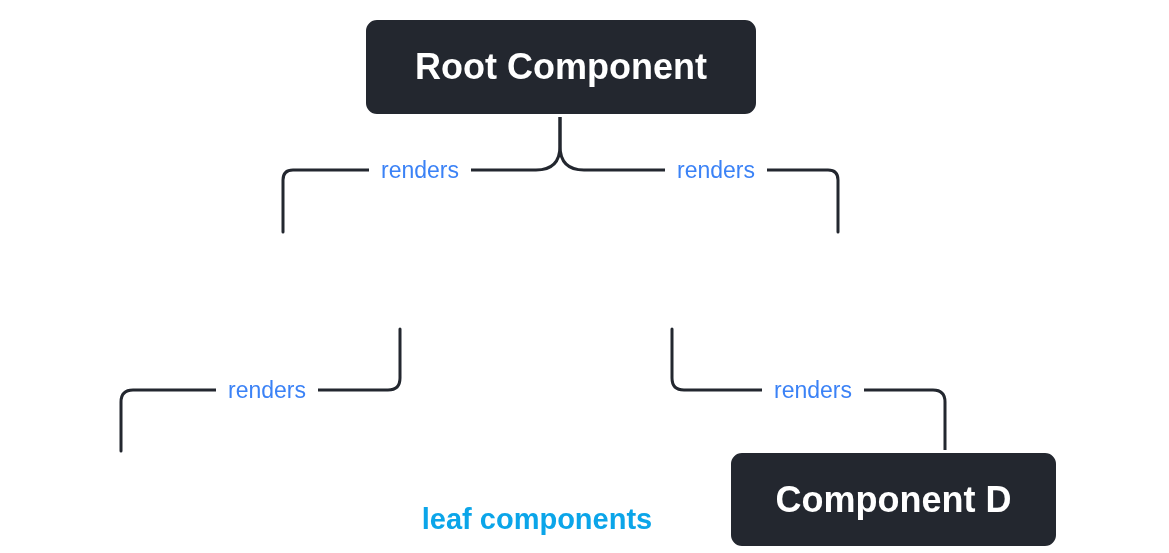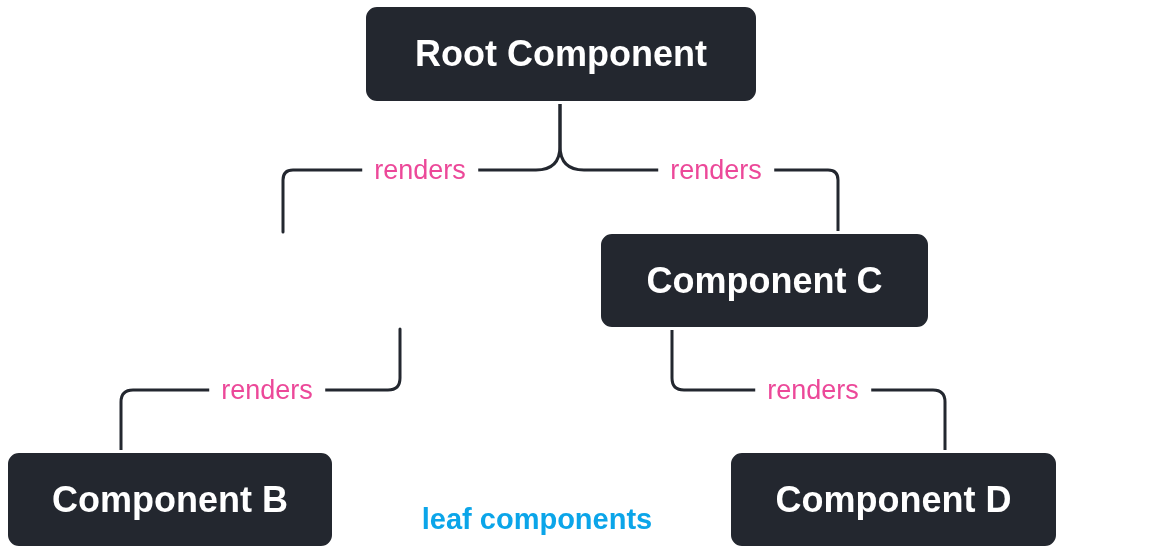--- a/index.html
+++ b/index.html
@@ -29,31 +29,31 @@
     justify-content: center;
     background: #23272f;
     border: 3px solid #ffffff;
     border-radius: 14px;
     color: #ffffff;
     font-size: 36px;
     font-weight: 600;
     box-sizing: border-box;
     white-space: nowrap;
   }
-  .node-root { left: 363px; top: 4px;   width: 396px; height: 100px; }
+  .node-root { left: 363px; top: 17px;   width: 396px; height: 100px; }
   .node-a    { left: 170px; top: 231px; width: 331px; height: 99px; }
   .node-c    { left: 598px; top: 231px; width: 333px; height: 99px; }
   .node-b    { left: 5px;   top: 450px; width: 330px; height: 99px; }
   .node-d    { left: 728px; top: 450px; width: 331px; height: 99px; }
   .edge-label {
     position: absolute;
     transform: translate(-50%, -50%);
     background: #ffffff;
-    color: #ec4899;
-    font-size: 27px;
+    color: #3b82f6;
+    font-size: 23px;
     font-weight: 500;
     padding: 2px 12px;
     white-space: nowrap;
   }
   .el-1 { left: 420px; top: 170px; }
   .el-2 { left: 716px; top: 170px; }
   .el-3 { left: 267px; top: 390px; }
   .el-4 { left: 813px; top: 390px; }
   .annotation {
     position: absolute;
@@ -72,26 +72,20 @@
   <svg class="edges" viewBox="0 0 1169 553" xmlns="http://www.w3.org/2000/svg">
     <path d="M 560 104 L 560 146 Q 560 170 536 170 L 293 170 Q 283 170 283 180 L 283 232" stroke="#23272f" stroke-width="3" fill="none" stroke-linecap="round"></path>
     <path d="M 560 104 L 560 146 Q 560 170 584 170 L 828 170 Q 838 170 838 180 L 838 232" stroke="#23272f" stroke-width="3" fill="none" stroke-linecap="round"></path>
     <path d="M 400 329 L 400 378 Q 400 390 388 390 L 133 390 Q 121 390 121 402 L 121 451" stroke="#23272f" stroke-width="3" fill="none" stroke-linecap="round"></path>
     <path d="M 672 329 L 672 378 Q 672 390 684 390 L 933 390 Q 945 390 945 402 L 945 451" stroke="#23272f" stroke-width="3" fill="none" stroke-linecap="round"></path>
   </svg>
 
   <div class="node node-root">
     <span>Root Component</span>
   </div>
-  <div class="node node-c">
-    <span>Component C</span>
-  </div>
-  <div class="node node-b">
-    <span>Component B</span>
-  </div>
   <div class="node node-d">
     <span>Component D</span>
   </div>
 
   <span class="edge-label el-1">renders</span>
   <span class="edge-label el-2">renders</span>
   <span class="edge-label el-3">renders</span>
   <span class="edge-label el-4">renders</span>
 
   <span class="annotation annotation-leaf">leaf components</span>

